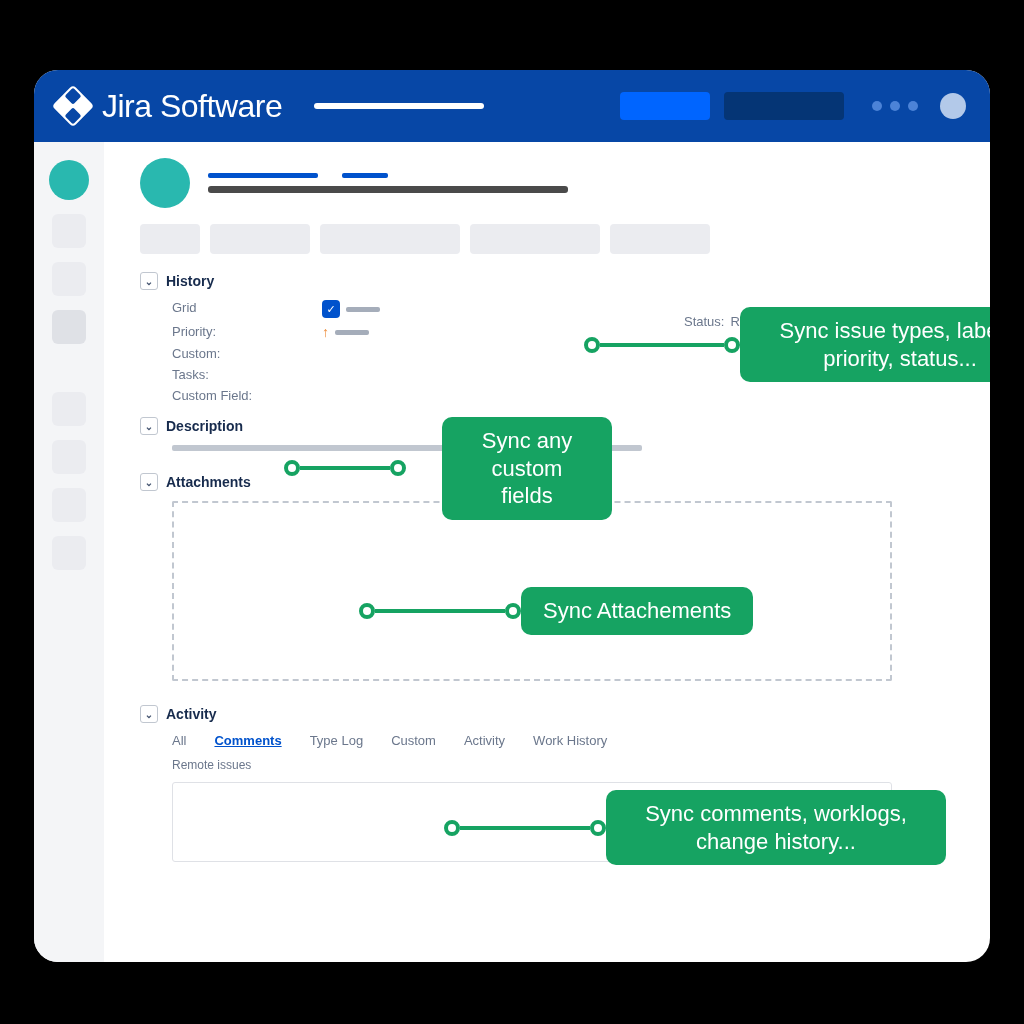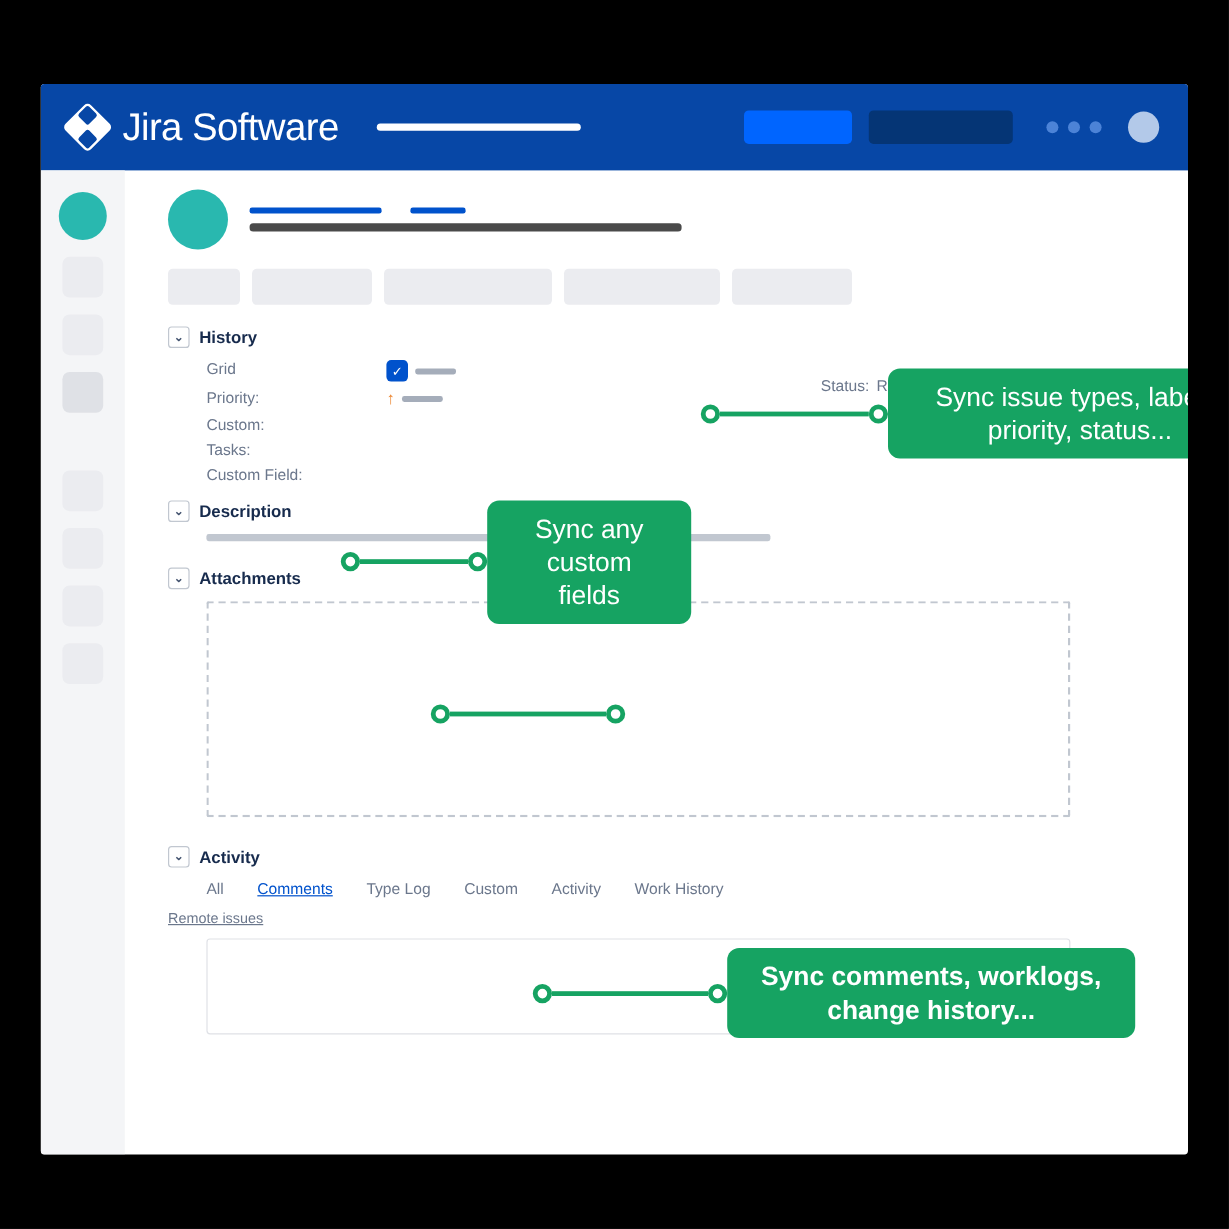--- a/index.html
+++ b/index.html
@@ -2,21 +2,21 @@
 <html><head>
 <meta charset="utf-8">
 <style>
   * { box-sizing: border-box; margin: 0; padding: 0; }
   html, body { width: 1024px; height: 1024px; background: #000; font-family: -apple-system, "Segoe UI", Helvetica, Arial, sans-serif; }
   .window {
     position: absolute;
     left: 34px; top: 70px;
     width: 956px; height: 892px;
     background: #fff;
-    border-radius: 3px;
+    border-radius: 24px;
     overflow: hidden;
     box-shadow: 0 0 0 1px rgba(0,0,0,0.04);
   }
   
   .header {
     height: 72px;
     background: #0747A6;
     display: flex;
     align-items: center;
     padding: 0 24px;
@@ -121,22 +121,22 @@
     margin-left:32px;
     width:720px;
     height:180px;
     border:2px dashed #C1C7D0;
     border-radius:2px;
     margin-bottom:24px;
   }
 
   .tabs { display:flex; gap:28px; margin-left:32px; font-size:13px; color:#6B778C; margin-bottom:10px;}
   .tabs .tab { cursor:pointer; }
-  .tabs .tab.active { color:#0052CC; font-weight:400; text-decoration:underline; }
-  .remote { font-size:12px; color:#6B778C; margin-bottom:10px;text-decoration:underline;}
+  .tabs .tab.active { color:#0052CC; font-weight:700; text-decoration:underline; }
+  .remote { margin-left:32px; font-size:12px; color:#6B778C; margin-bottom:10px;}
   .comment-box {
     margin-left:32px;
     width:720px; height:80px;
     border:1px solid #DFE1E6;
     border-radius:3px;
   }
 
   
   .callout {
     position:absolute;
@@ -285,30 +285,31 @@
         <div class="dot"></div>
         <div class="line" style="width:124px;"></div>
         <div class="dot"></div>
         <div class="box" style="width:320px;">Sync issue types, labels, priority, status...</div>
       </div>
 
       <div class="callout multiline" style="left:180px; top:275px;">
         <div class="dot"></div>
         <div class="line" style="width:90px;"></div>
         <div class="dot"></div>
-        <div class="box" style="width:170px;">Sync any custom fields</div>
+        <div class="box" style="width:170px;margin-left:36px;">Sync any custom fields</div>
       </div>
 
       <div class="callout" style="left:255px; top:445px;">
         <div class="dot"></div>
         <div class="line" style="width:130px;"></div>
         <div class="dot"></div>
-      </div>
-
-      <div class="callout multiline" style="left:340px; top:648px;font-weight:bold;">
+        <div class="box">Sync Attachements</div>
+      </div>
+
+      <div class="callout multiline" style="left:340px; top:648px;">
         <div class="dot"></div>
         <div class="line" style="width:130px;"></div>
         <div class="dot"></div>
         <div class="box" style="width:340px;">Sync comments, worklogs, change history...</div>
       </div>
 
     </div>
   </div>
 </div>
 

